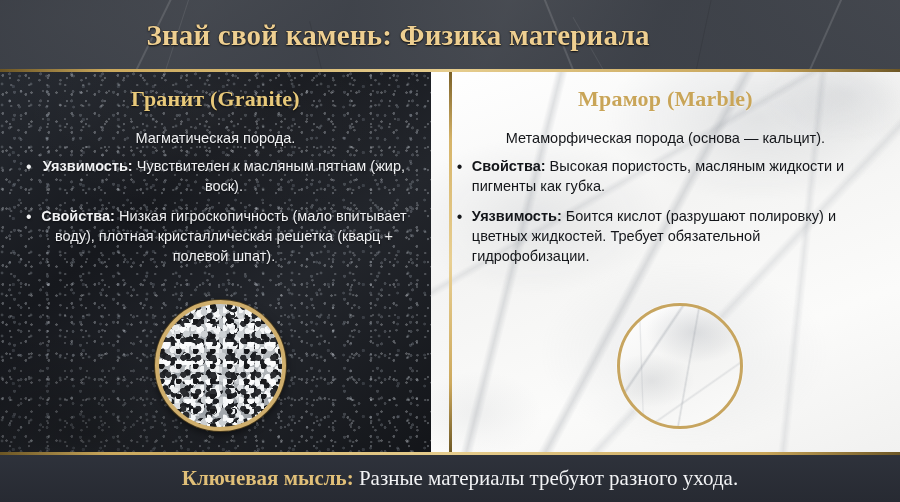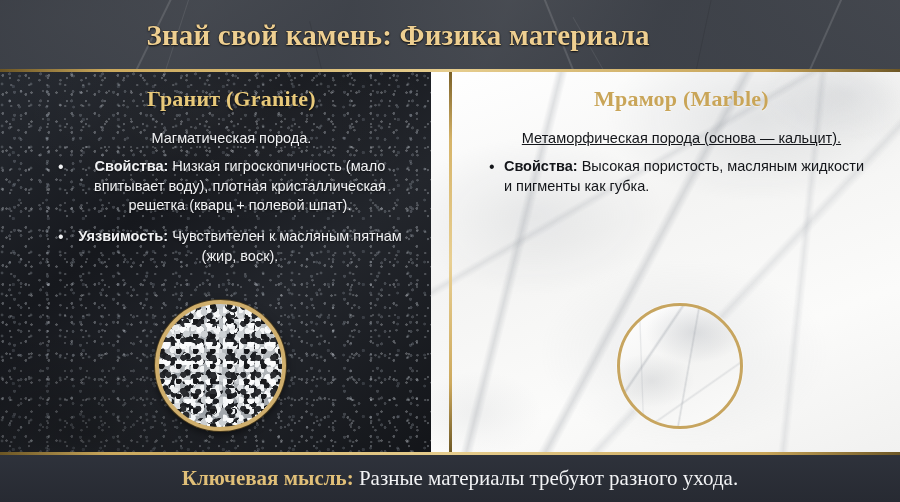--- a/index.html
+++ b/index.html
@@ -59,21 +59,21 @@
   }
   #rule-top    { top: 69px; }
   #rule-bottom { top: 452px; }
 
   
   #panels {
     position: absolute; left: 0; top: 72px;
     width: 900px; height: 380px;
     display: flex;
   }
-  .panel { position: relative; height: 380px; overflow: hidden; padding-left: 32px; }
+  .panel { position: relative; height: 380px; overflow: hidden; }
 
   
   #panel-granite {
     width: 450px;
     background-color: #1d1f24;
     background-image:
       radial-gradient(circle at 12% 18%, rgba(225,230,238,0.30) 0 1.1px, transparent 1.6px),
       radial-gradient(circle at 31% 7%,  rgba(200,208,218,0.22) 0 1.3px, transparent 1.8px),
       radial-gradient(circle at 52% 27%, rgba(235,240,248,0.26) 0 0.9px, transparent 1.4px),
       radial-gradient(circle at 73% 13%, rgba(190,200,212,0.20) 0 1.2px, transparent 1.7px),
@@ -142,21 +142,21 @@
   }
   #granite-title { color: #e8c97a; text-shadow: 0 1px 2px rgba(0,0,0,0.7); }
   #marble-title  { color: #c9a558; text-shadow: 0 1px 1px rgba(255,255,255,0.55); }
 
   .lead {
     font-size: 14.5px;
     line-height: 1.38;
     margin-bottom: 9px;
   }
   #panel-granite .lead { color: #f0f1f3; }
-  #panel-marble  .lead { color: #14161a; text-decoration: underline; }
+  #panel-marble  .lead { color: #14161a; }
   #panel-marble  .lead { text-align: center; }
 
   ul.bullets { list-style: none; }
   ul.bullets li {
     position: relative;
     padding-left: 17px;
     margin-bottom: 11px;
     font-size: 14.5px;
     line-height: 1.36;
   }
@@ -264,37 +264,40 @@
   <div class="gold-rule" id="rule-top"></div>
 
   <div id="panels">
 
     <div class="panel" id="panel-granite">
       <div class="panel-inner">
         <div class="panel-title" id="granite-title">Гранит (Granite)</div>
         <div class="lead">Магматическая порода.</div>
         <ul class="bullets">
           <li>
-            <span class="bold-lead">Свойства:</span><span class="bullet-body"> Низкая гигроскопичность (мало впитывает воду), плотная кристаллическая решетка (кварц + полевой шпат).</span>
+            <span class="bold-lead">Уязвимость:</span><span class="bullet-body"> Чувствителен к масляным пятнам (жир, воск).</span>
           </li>
           <li>
-            <span class="bold-lead">Уязвимость:</span><span class="bullet-body"> Чувствителен к масляным пятнам (жир, воск).</span>
+            <span class="bold-lead">Свойства:</span><span class="bullet-body"> Низкая гигроскопичность (мало впитывает воду), плотная кристаллическая решетка (кварц + полевой шпат).</span>
           </li>
         </ul>
       </div>
     </div>
 
     <div class="panel" id="panel-marble">
       <div class="panel-inner">
         <div class="panel-title" id="marble-title">Мрамор (Marble)</div>
         <div class="lead">Метаморфическая порода (основа — кальцит).</div>
         <ul class="bullets">
           <li>
             <span class="bold-lead">Свойства:</span><span class="bullet-body"> Высокая пористость, масляным жидкости и пигменты как губка.</span>
           </li>
+          <li>
+            <span class="bold-lead">Уязвимость:</span><span class="bullet-body"> Боится кислот (разрушают полировку) и цветных жидкостей. Требует обязательной гидрофобизации.</span>
+          </li>
         </ul>
       </div>
     </div>
 
   </div>
 
   <div id="divider"></div>
 
   <div class="swatch" id="swatch-granite"></div>
   <div class="swatch" id="swatch-marble"></div>

